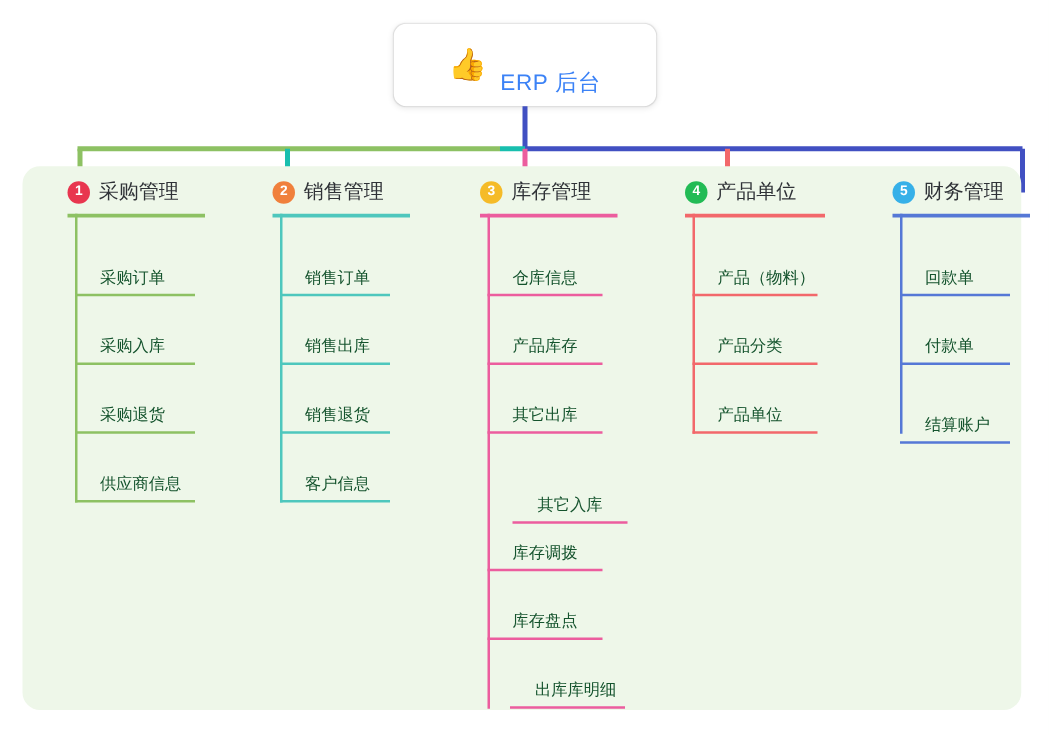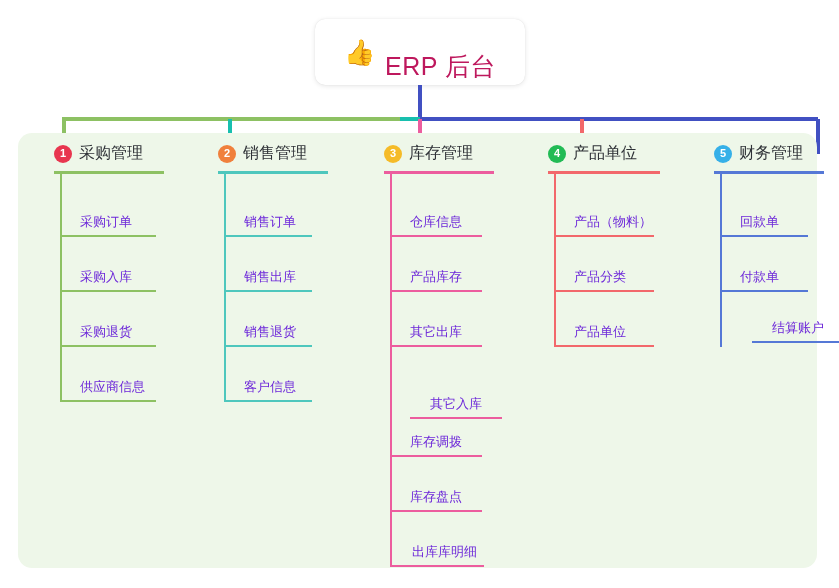--- a/index.html
+++ b/index.html
@@ -12,21 +12,21 @@
 
   
   .title-card{
     position:absolute;left:315px;top:19px;width:210px;height:66px;
     background:#ffffff;border-radius:10px;
     box-shadow:0 1px 5px rgba(0,0,0,.10), 0 0 1px rgba(0,0,0,.12);
     display:flex;align-items:center;justify-content:center;gap:10px;
     box-sizing:border-box;
   }
   .title-icon{font-size:25px;line-height:1;display:block;}
-  .title-text{font-size:25px;color:#be185d;letter-spacing:.5px;white-space:nowrap;margin-top:28px;}
+  .title-text{font-size:18px;color:#3b82f6;letter-spacing:.5px;white-space:nowrap;margin-top:28px;}
 
   
   .conn{position:absolute;}
   .trunk{left:418px;top:85px;width:4px;height:36px;background:#4150c2;}
   .hbar-seg{position:absolute;top:117px;height:4px;}
   .drop{position:absolute;top:119px;width:4px;}
 
   
   .panel{
     position:absolute;left:18px;top:133px;width:799px;height:435px;
@@ -39,21 +39,21 @@
   .badge{
     width:18px;height:18px;border-radius:50%;
     display:flex;align-items:center;justify-content:center;
     color:#ffffff;font-size:11px;font-weight:bold;line-height:1;flex:none;
   }
   .col-title{font-size:16px;color:#2f3237;}
   .head-rule{position:absolute;left:0;top:38px;height:3px;}
   .spine{position:absolute;top:38px;width:2px;}
 
   .item{position:absolute;}
-  .item-label{position:absolute;left:20px;bottom:6px;font-size:13px;color:#6d28d9;white-space:nowrap;}
+  .item-label{position:absolute;left:20px;bottom:6px;font-size:13px;color:#14532d;white-space:nowrap;}
   .item-rule{position:absolute;left:0;bottom:0;height:2px;}
 </style>
 </head>
 <body>
 
 <div id="canvas">
 
   <div class="title-card">
     <span class="title-icon">👍</span>
     <span class="title-text">ERP 后台</span>
@@ -146,21 +146,21 @@
             <div class="item-rule" style="width: 92px; background: rgb(236, 93, 158);"></div>
           </div>
           <div class="item" style="left: 6px; top: 284px; width: 92px; height: 40px;">
             <span class="item-label">库存调拨</span>
             <div class="item-rule" style="width: 92px; background: rgb(236, 93, 158);"></div>
           </div>
           <div class="item" style="left: 6px; top: 339px; width: 92px; height: 40px; text-align: right;">
             <span class="item-label">库存盘点</span>
             <div class="item-rule" style="width: 92px; background: rgb(236, 93, 158);"></div>
           </div>
-          <div class="item" style="left: 8px; top: 394px; width: 92px; height: 40px;">
+          <div class="item" style="left: 24px; top: 394px; width: 92px; height: 40px;">
             <span class="item-label">出库库明细</span>
             <div class="item-rule" style="width: 92px; background: rgb(236, 93, 158);"></div>
           </div>
         </div>
         <div class="col" style="left: 530px;">
           <div class="col-head">
             <span class="badge" style="background: rgb(34, 187, 85);">4</span>
             <span class="col-title">产品单位</span>
           </div>
           <div class="head-rule" style="width: 112px; background: rgb(242, 104, 107);"></div>
@@ -186,21 +186,21 @@
           <div class="head-rule" style="width: 110px; background: rgb(85, 120, 214);"></div>
           <div class="spine" style="left: 6px; height: 176px; background: rgb(85, 120, 214);"></div>
           <div class="item" style="left: 6px; top: 64px; width: 88px; height: 40px;">
             <span class="item-label">回款单</span>
             <div class="item-rule" style="width: 88px; background: rgb(85, 120, 214);"></div>
           </div>
           <div class="item" style="left: 6px; top: 119px; width: 88px; height: 40px;">
             <span class="item-label">付款单</span>
             <div class="item-rule" style="width: 88px; background: rgb(85, 120, 214);"></div>
           </div>
-          <div class="item" style="left: 6px; top: 170px; width: 88px; height: 40px; margin-left: 32px;">
+          <div class="item" style="left: 6px; top: 182px; width: 88px; height: 40px;">
             <span class="item-label">结算账户</span>
             <div class="item-rule" style="width: 88px; background: rgb(85, 120, 214);"></div>
           </div>
         </div>
       </div>
   </div>
 
 </div>
 
 </body></html>

